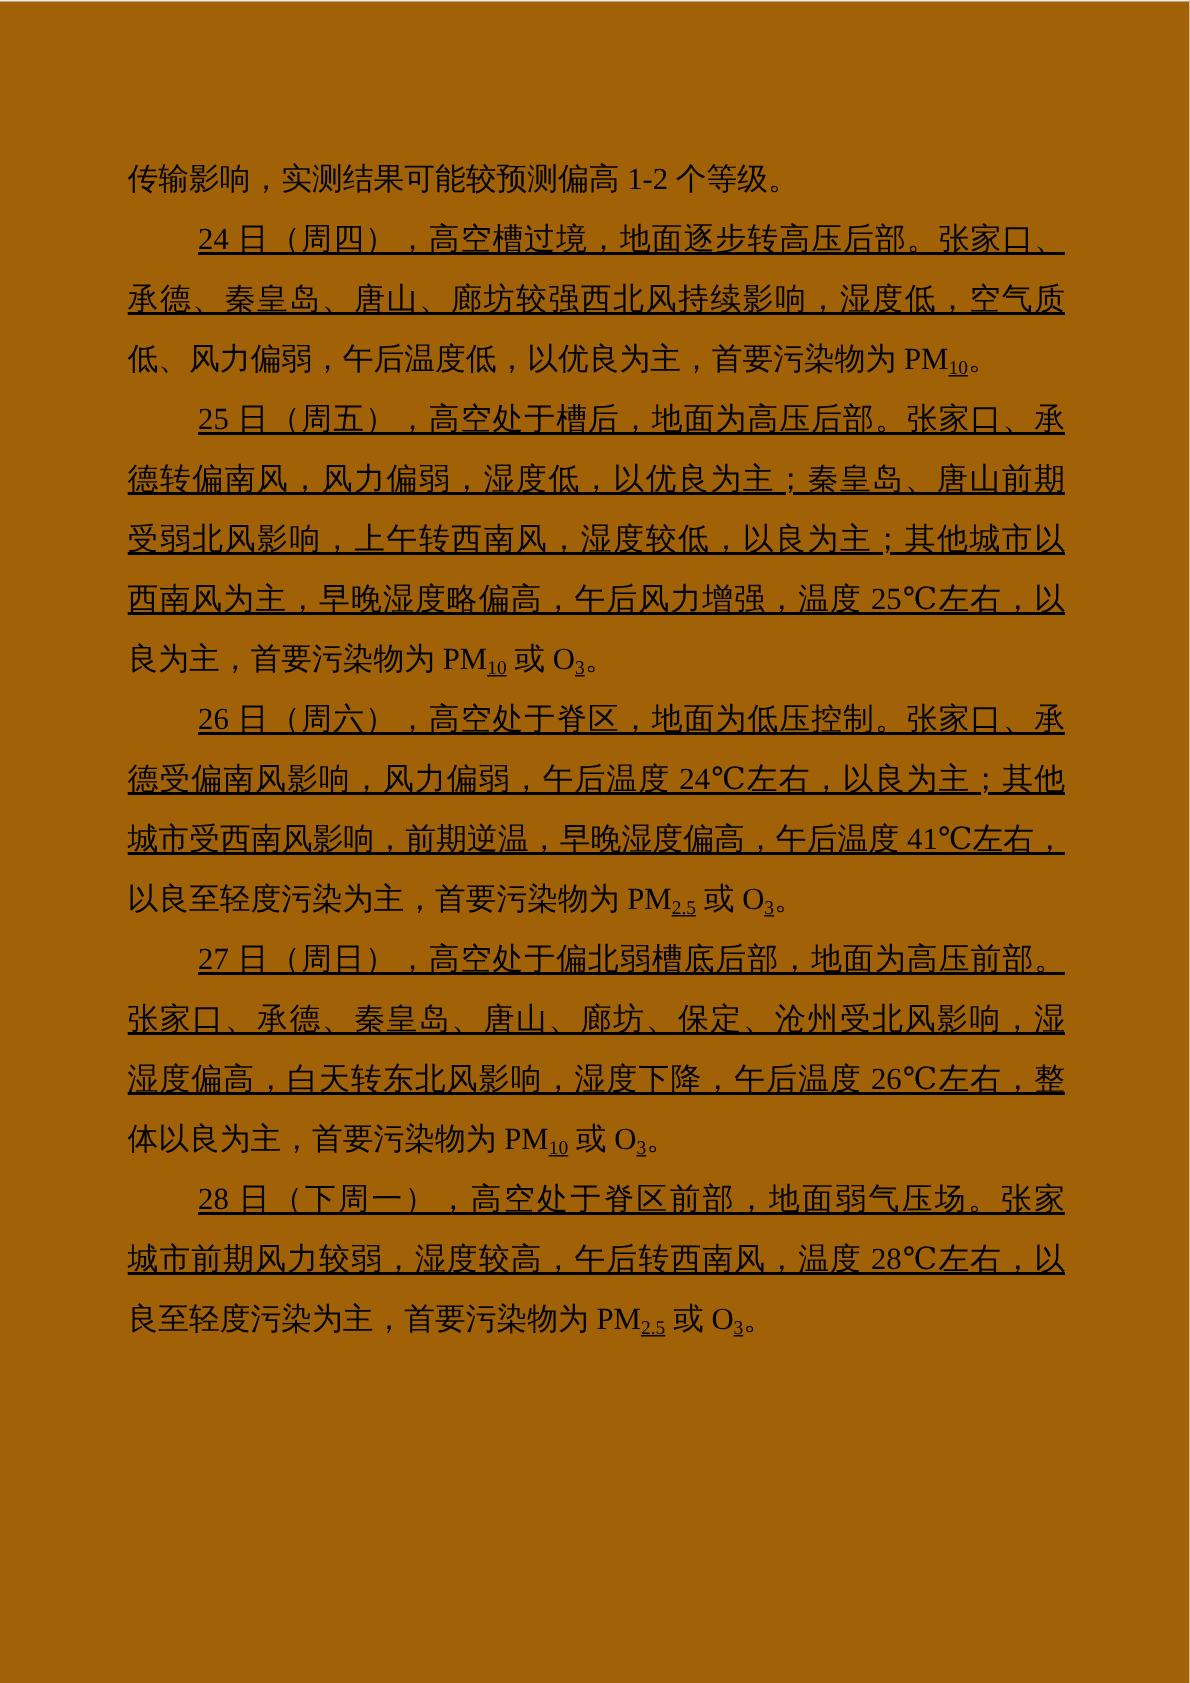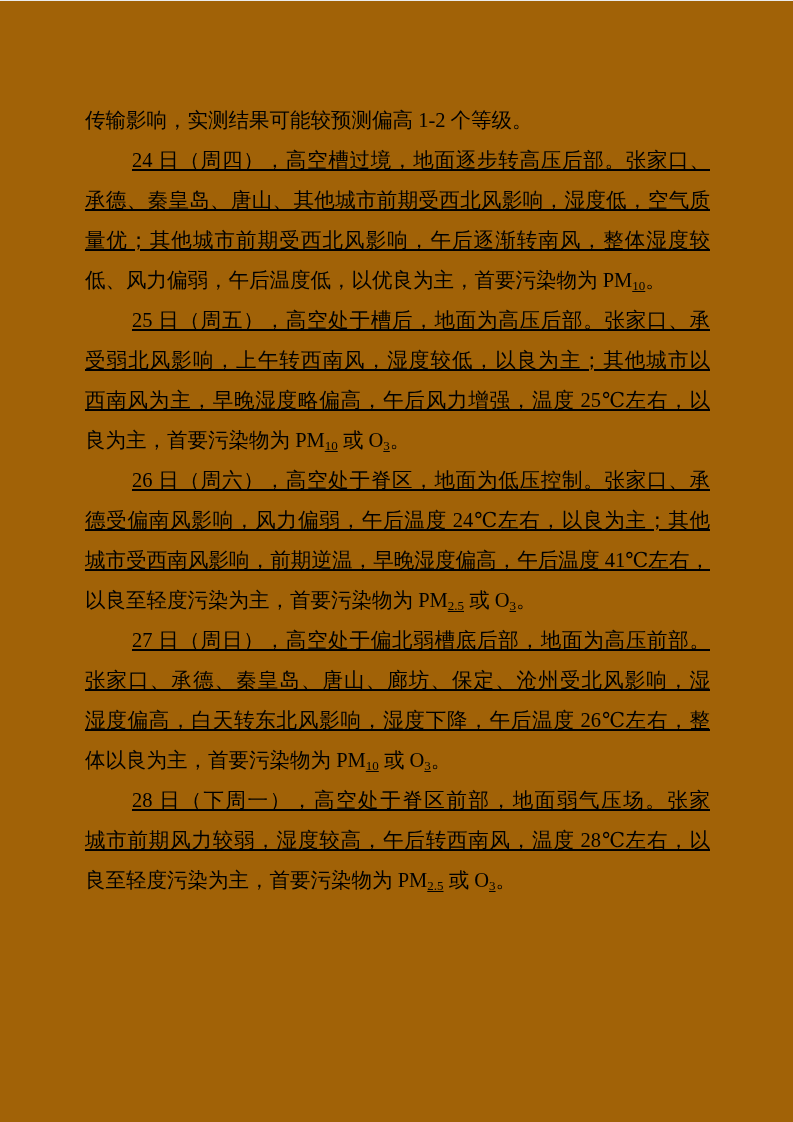--- a/index.html
+++ b/index.html
@@ -61,26 +61,26 @@
 </head>
 <body>
 
 <div class="page">
   <div class="doc-body">
       <div class="paragraph">
         <div class="line last">传输影响，实测结果可能较预测偏高 1-2 个等级。</div>
       </div>
       <div class="paragraph">
         <div class="line justified indent">24 日（周四），高空槽过境，地面逐步转高压后部。张家口、</div>
-        <div class="line justified">承德、秦皇岛、唐山、其他城市前期受西北风影响，湿度低，空气质</div>
-        <div class="line justified">量优；其他城市前期受西北风影响，午后逐渐转南风，整体湿度较</div>
+        <div class="line justified">承德、秦皇岛、唐山、廊坊较强西北风持续影响，湿度低，空气质</div>
         <div class="line last">低、风力偏弱，午后温度低，以优良为主，首要污染物为 PM<sub>10</sub>。</div>
       </div>
       <div class="paragraph">
         <div class="line justified indent">25 日（周五），高空处于槽后，地面为高压后部。张家口、承</div>
+        <div class="line justified">德转偏南风，风力偏弱，湿度低，以优良为主；秦皇岛、唐山前期</div>
         <div class="line justified">受弱北风影响，上午转西南风，湿度较低，以良为主；其他城市以</div>
         <div class="line justified">西南风为主，早晚湿度略偏高，午后风力增强，温度 25℃左右，以</div>
         <div class="line last">良为主，首要污染物为 PM<sub>10</sub> 或 O<sub>3</sub>。</div>
       </div>
       <div class="paragraph">
         <div class="line justified indent">26 日（周六），高空处于脊区，地面为低压控制。张家口、承</div>
         <div class="line justified">德受偏南风影响，风力偏弱，午后温度 24℃左右，以良为主；其他</div>
         <div class="line justified">城市受西南风影响，前期逆温，早晚湿度偏高，午后温度 41℃左右，</div>
         <div class="line last">以良至轻度污染为主，首要污染物为 PM<sub>2.5</sub> 或 O<sub>3</sub>。</div>
       </div>

